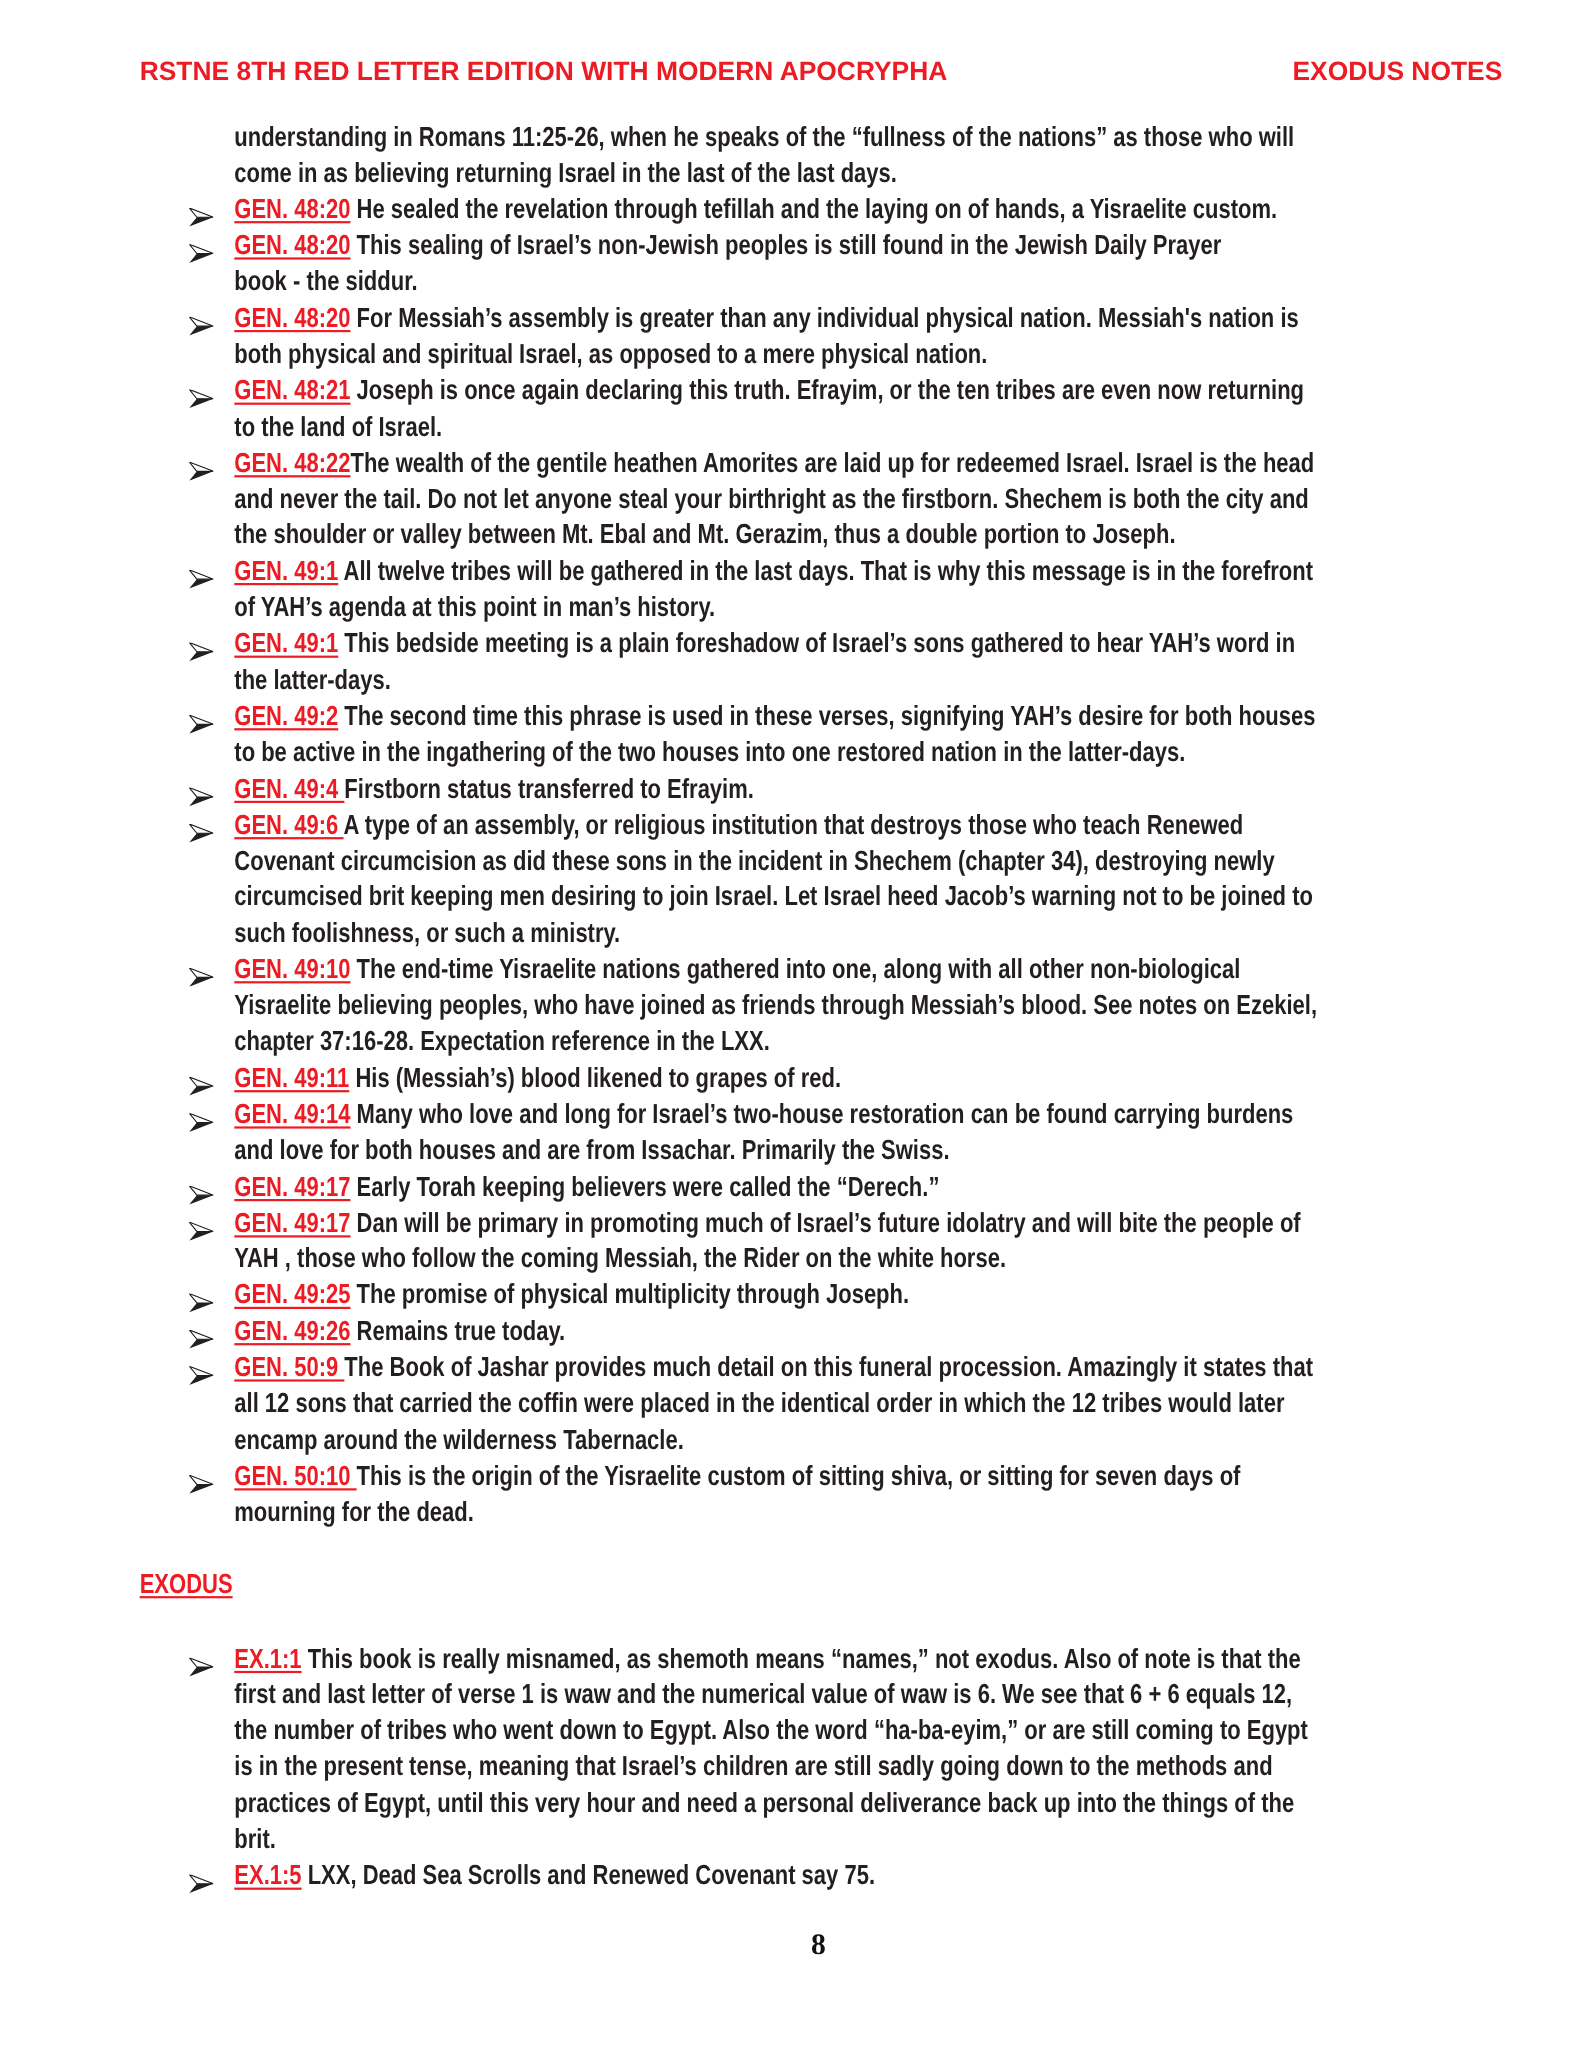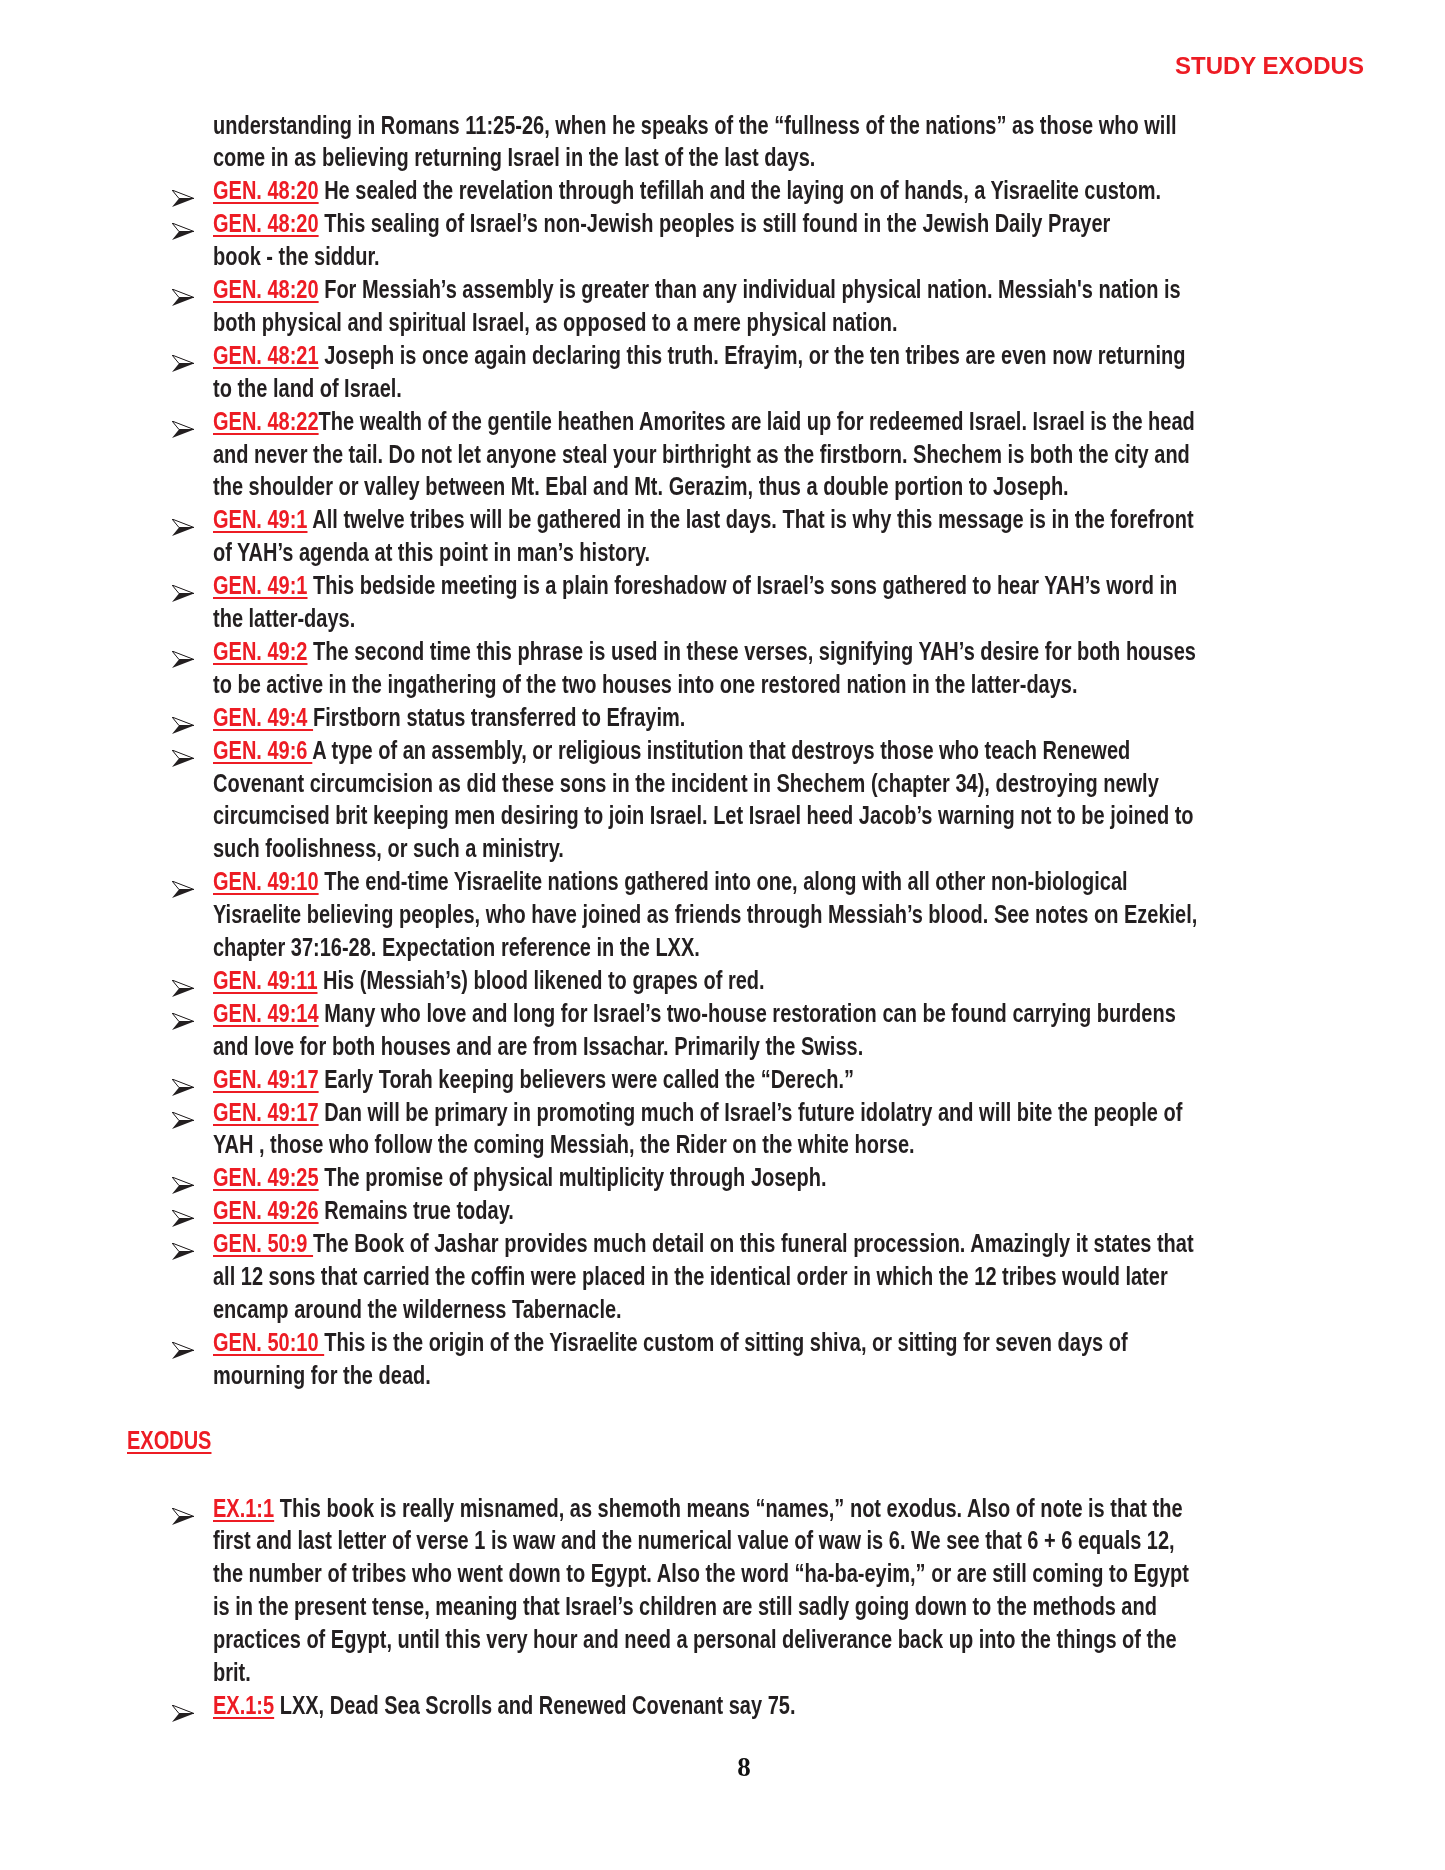--- a/index.html
+++ b/index.html
@@ -30,21 +30,22 @@
   }
   .pagenum {
     position: absolute; left: 0; width: 1488px; text-align: center; top: 1752px;
     font-family: "Liberation Serif", serif; font-weight: bold; font-size: 27px; color: #111;
   }
 </style>
 </head>
 <body>
 
 <div class="page">
-  <div class="hdr hdr-right">STUDY EXODUS</div>
+  <div class="hdr hdr-left">RSTNE 8TH RED LETTER EDITION WITH MODERN APOCRYPHA</div>
+  <div class="hdr hdr-right">EXODUS NOTES</div>
 
   <div id="body">
       <div class="line" style="top: 108.5px;">
         <span class="txt"><span>understanding in Romans 11:25-26, when he speaks of the “fullness of the nations” as those who will</span></span>
       </div>
       <div class="line" style="top: 141.4px;">
         <span class="txt"><span>come in as believing returning Israel in the last of the last days.</span></span>
       </div>
       <div class="line" style="top: 174.3px;">
         <span class="bullet"><svg viewBox="0 0 22 17" width="22" height="17">

